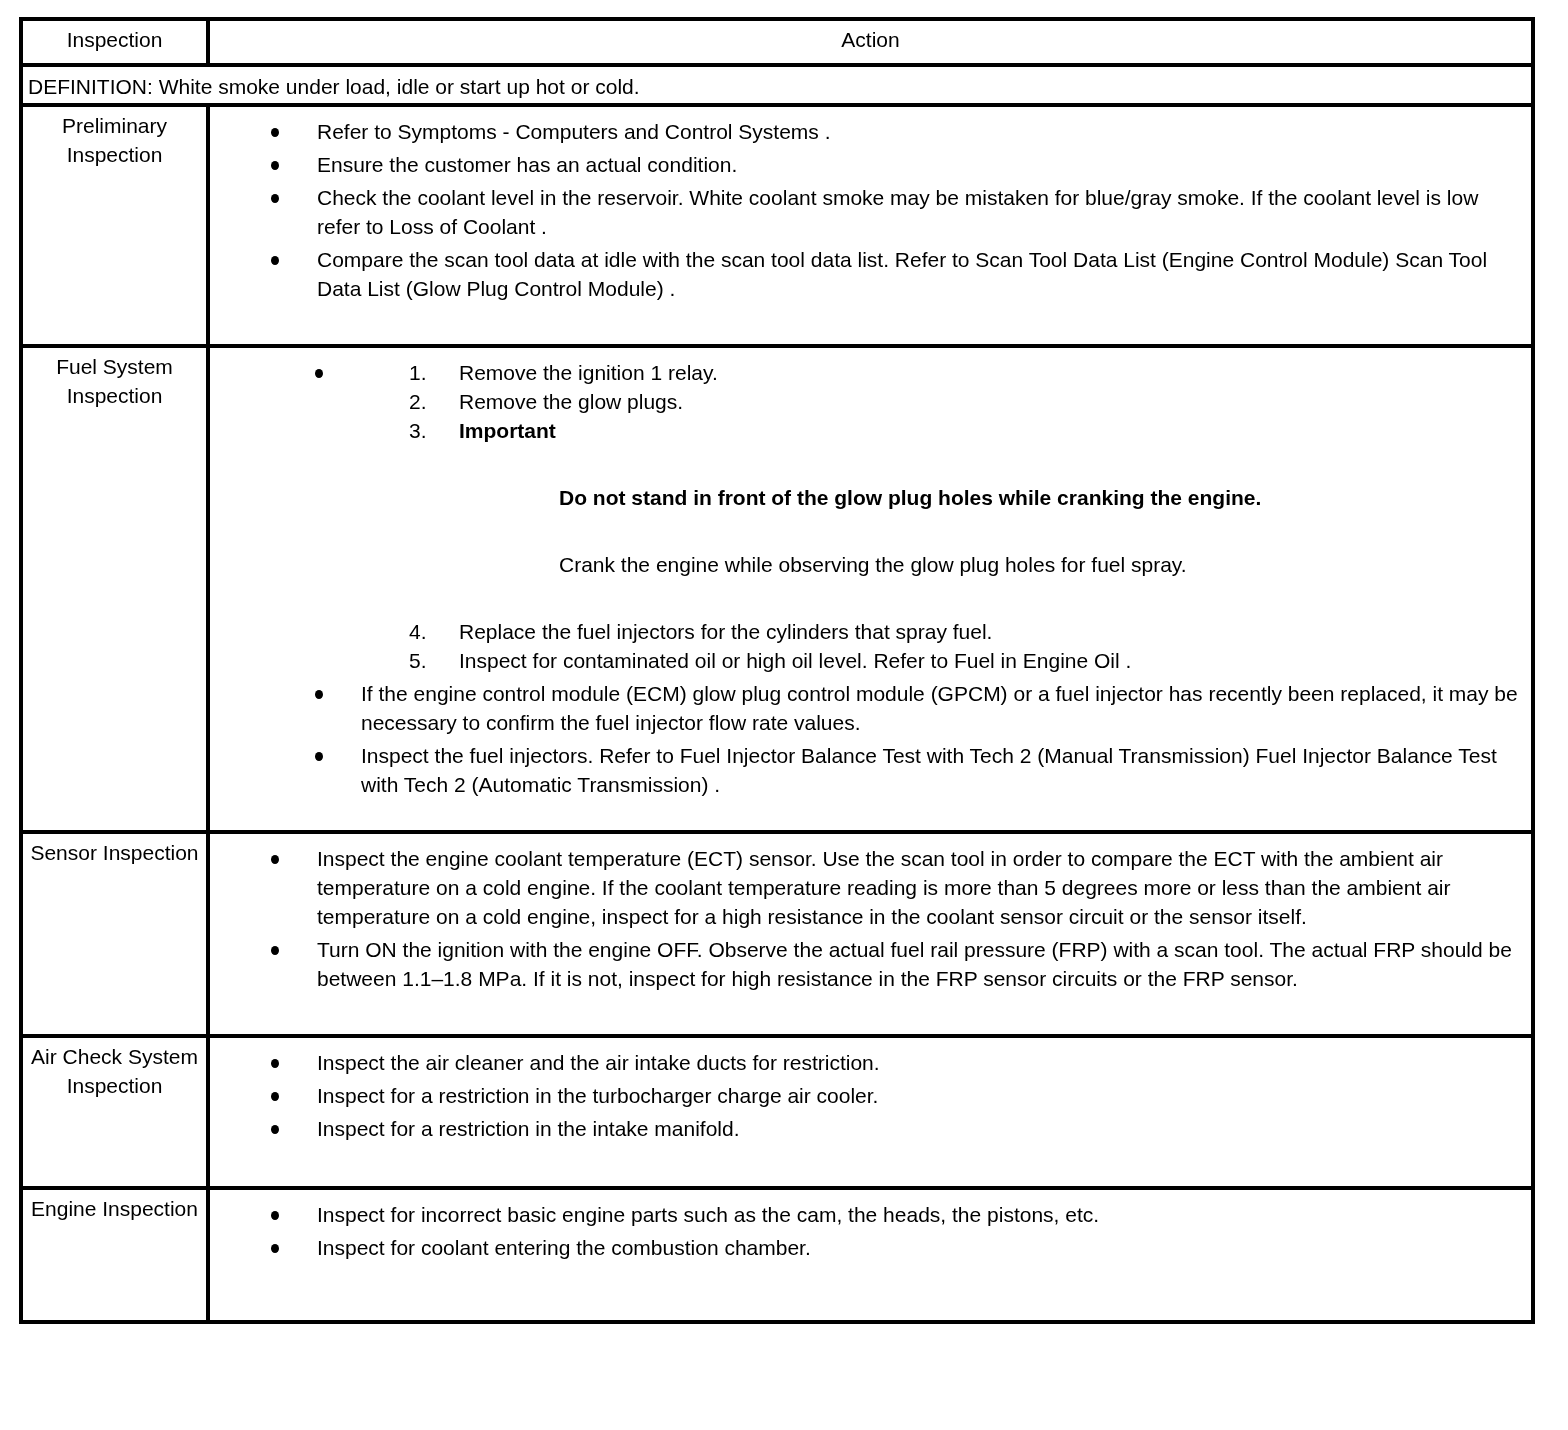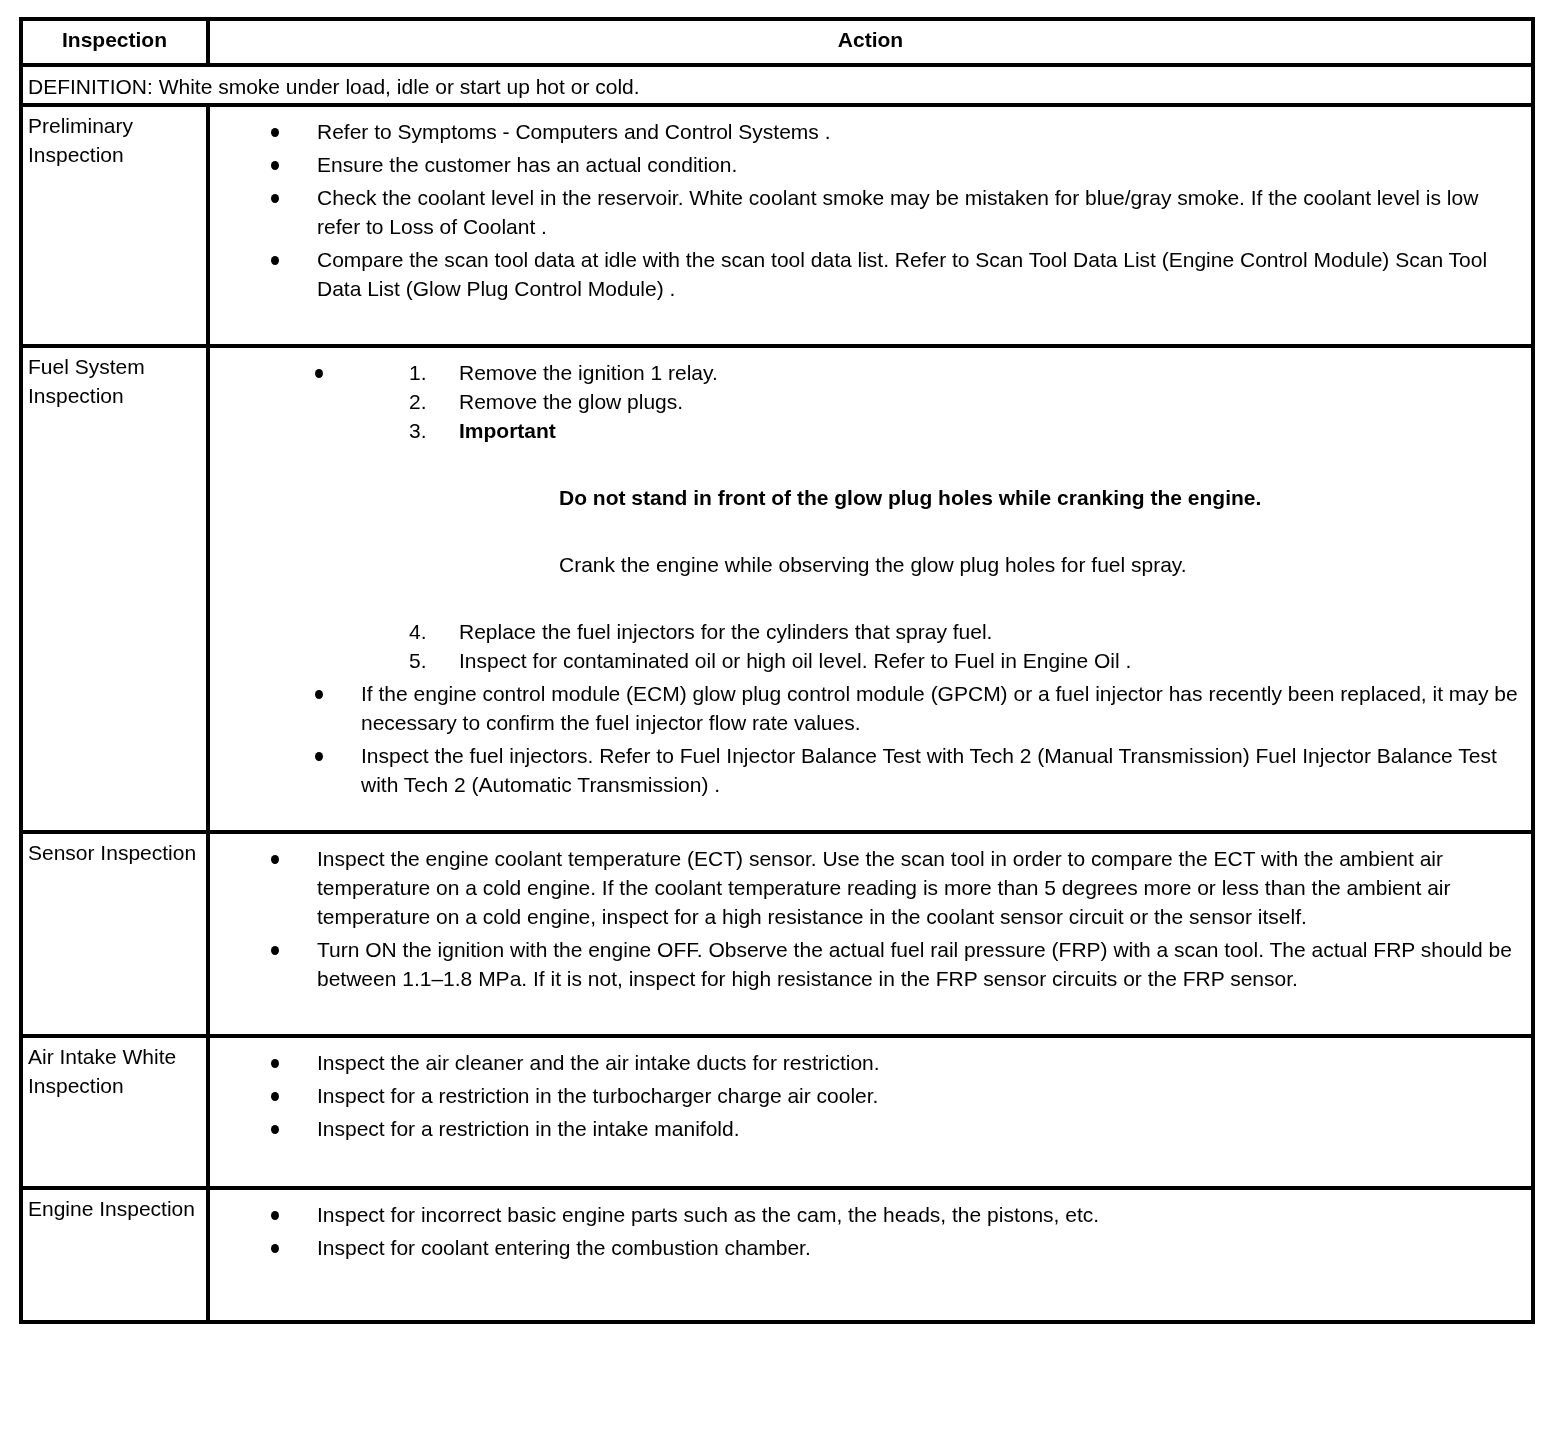--- a/index.html
+++ b/index.html
@@ -1,22 +1,22 @@
 <!DOCTYPE html>
 <html><head>
 <meta charset="utf-8">
 <style>
   html, body { margin:0; padding:0; background:#fff; }
   body { width:1568px; height:1430px; position:relative; font-family:"Liberation Sans", sans-serif; color:#000; font-size:21px; }
   .tbl { position:absolute; left:19px; top:17px; width:1516px; border:4px solid #000; box-sizing:border-box; }
   .row { display:flex; border-top:4px solid #000; box-sizing:border-box; }
   .row:first-child { border-top:none; }
-  .c1 { width:187px; border-right:4px solid #000; padding:4px 5px; box-sizing:border-box; line-height:29px; }
+  .c1 { width:187px; border-right:4px solid #000; padding:4px 5px; box-sizing:border-box; line-height:29px;text-align:center; }
   .c2 { flex:1; padding:4px 5px; box-sizing:border-box; line-height:29px; }
-  .hdr .c1, .hdr .c2 { text-align:center; font-weight:bold; padding:4px 17px; }
+  .hdr .c1, .hdr .c2 { text-align:center; font-weight:normal; padding:4px 17px; }
   .full { flex:1; padding:5px 5px; line-height:29px; }
   ul.b { list-style:none; margin:0; padding:0; }
   ul.b > li { position:relative; padding-left:102px; margin-top:4px; }
   ul.b > li:first-child { margin-top:6px; }
   ul.b > li > .dot { position:absolute; left:56px; top:11px; width:8px; height:9px; border-radius:50%; background:#000; }
   ol.n { list-style:none; margin:0; padding:0; }
   ol.n li { position:relative; padding-left:100px; margin:0; }
   ol.n li .num { position:absolute; left:50px; }
   .bold { font-weight:bold; }
   .gap { height:38px; }
@@ -76,21 +76,21 @@
     <div class="c1">Sensor Inspection</div>
     <div class="c2">
       <ul class="b">
         <li><span class="dot"></span><span>Inspect the engine coolant temperature (ECT) sensor. Use the scan tool in order to compare the ECT with the ambient air temperature on a cold engine. If the coolant temperature reading is more than 5 degrees more or less than the ambient air temperature on a cold engine, inspect for a high resistance in the coolant sensor circuit or the sensor itself.</span></li>
         <li><span class="dot"></span><span>Turn ON the ignition with the engine OFF. Observe the actual fuel rail pressure (FRP) with a scan tool. The actual FRP should be between 1.1–1.8 MPa. If it is not, inspect for high resistance in the FRP sensor circuits or the FRP sensor.</span></li>
       </ul>
     </div>
   </div>
 
   <div class="row" style="height:152px;">
-    <div class="c1">Air Intake White Inspection</div>
+    <div class="c1">Air Check System Inspection</div>
     <div class="c2">
       <ul class="b">
         <li><span class="dot"></span><span>Inspect the air cleaner and the air intake ducts for restriction.</span></li>
         <li><span class="dot"></span><span>Inspect for a restriction in the turbocharger charge air cooler.</span></li>
         <li><span class="dot"></span><span>Inspect for a restriction in the intake manifold.</span></li>
       </ul>
     </div>
   </div>
 
   <div class="row" style="height:134px;">

